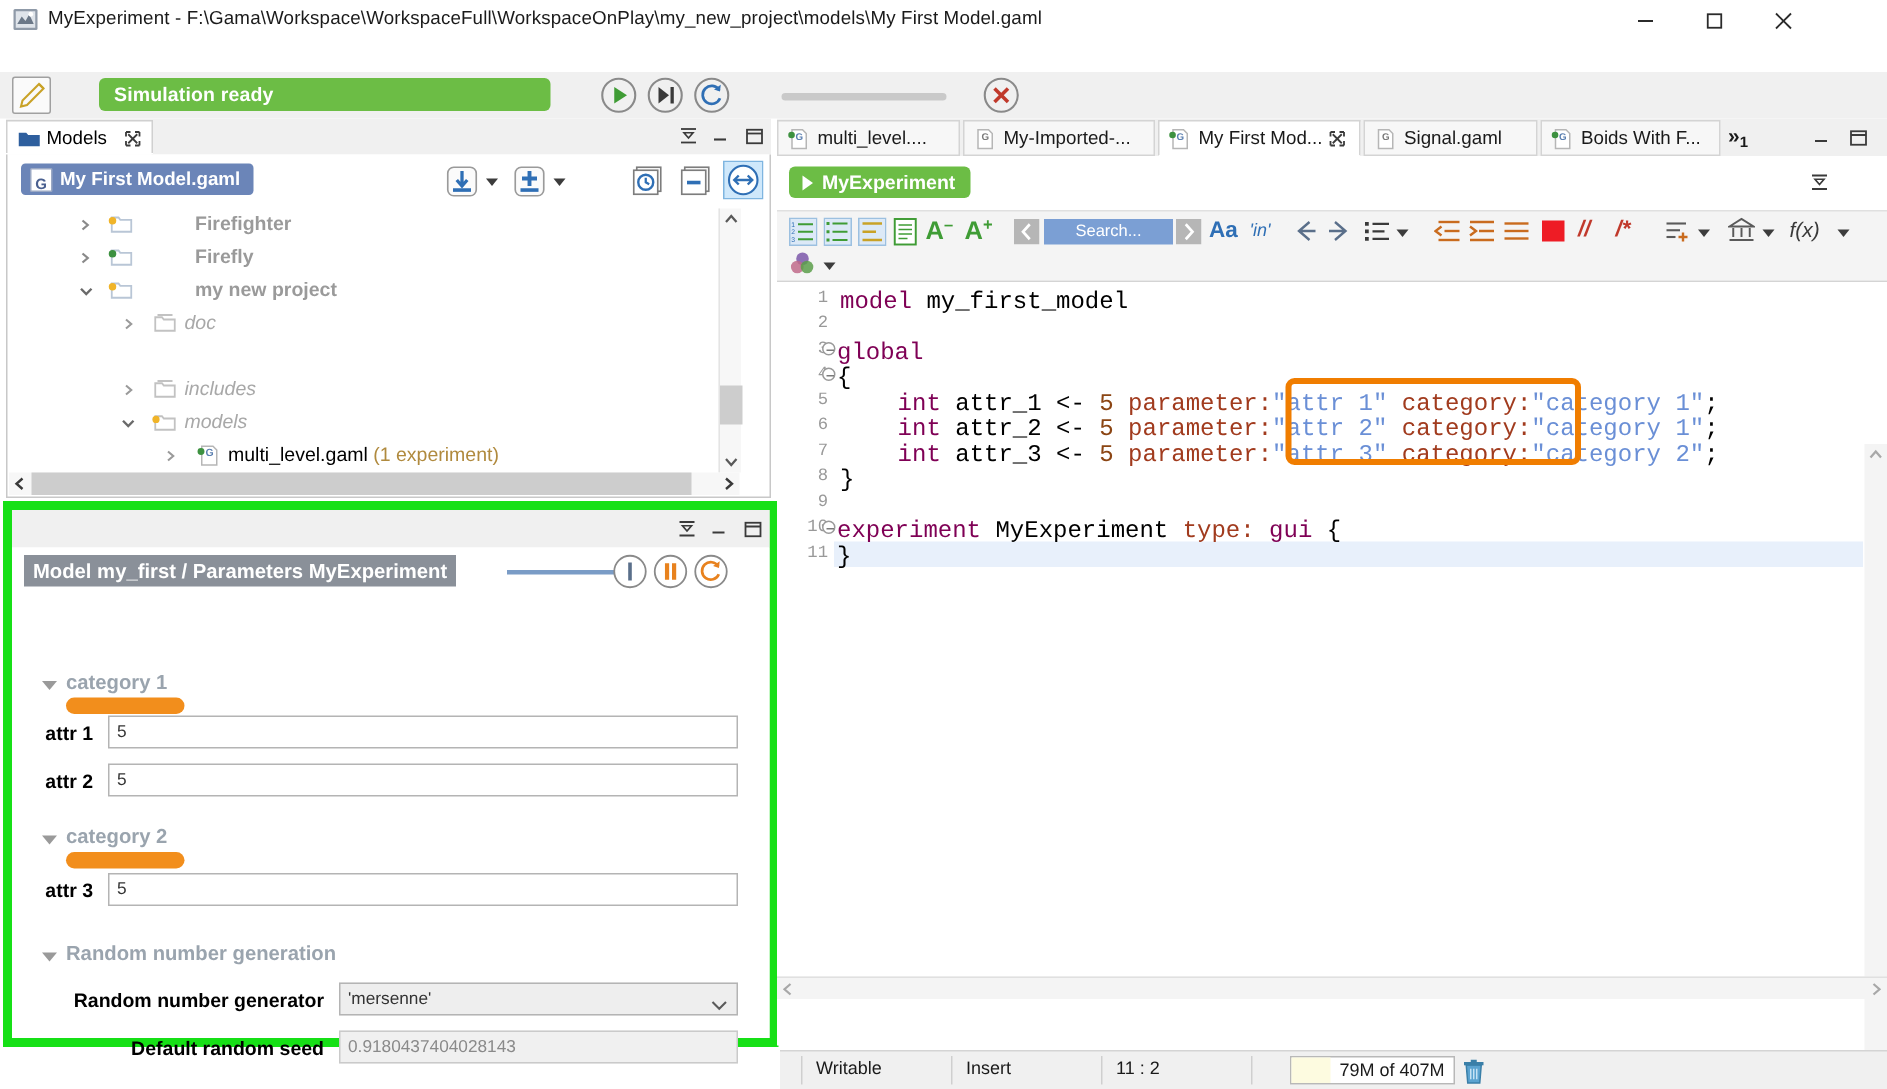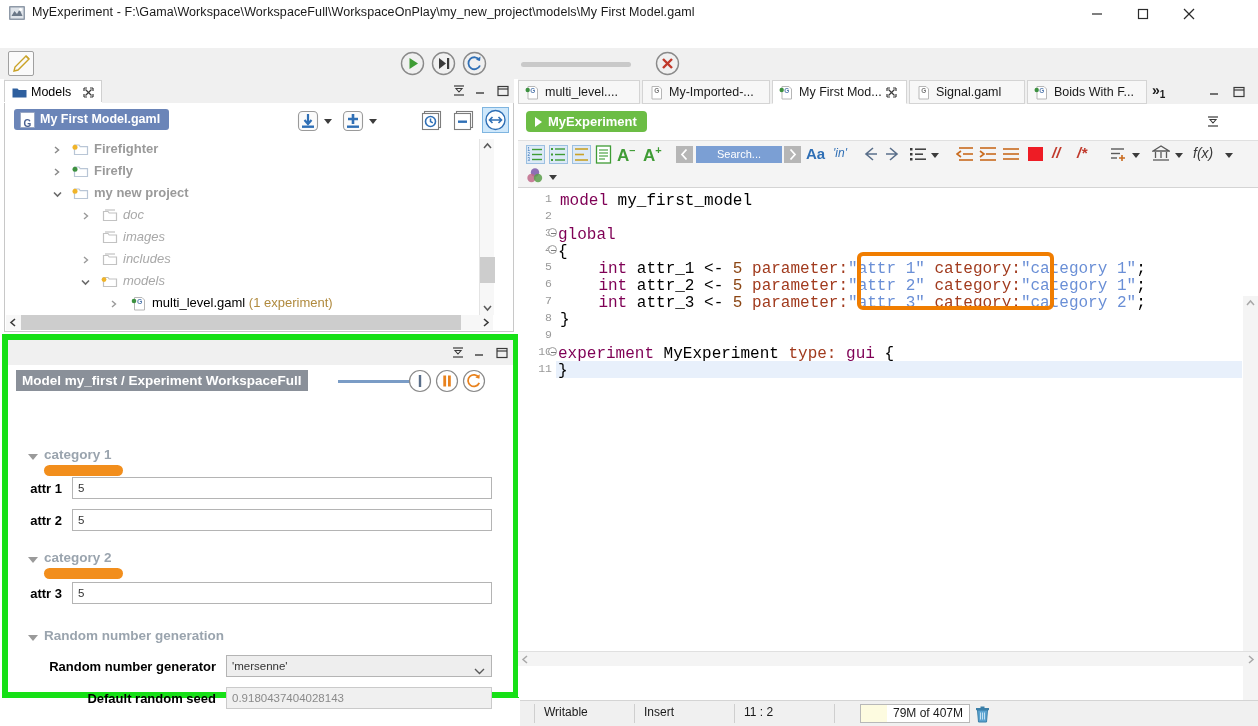--- a/index.html
+++ b/index.html
@@ -69,21 +69,21 @@
     border-right:4px solid transparent; border-top:5px solid #3c3c3c; }
 
   
   .tree { position:absolute; left:1px; top:36px; width:489px; height:175px;
     overflow:hidden; background:#fff; }
   .trow { position:absolute; left:0; width:489px; height:22px; white-space:nowrap; }
   .tw { position:absolute; width:14px; height:22px; }
   .tw svg { position:absolute; left:3px; top:7px; }
   .ticon { position:absolute; top:3px; width:17px; height:16px; }
   .tlabel { position:absolute; top:2px; font-size:13px; white-space:nowrap; }
-  .tlabel.grey { color:#9a9a9a; font-weight:bold; }
+  .tlabel.grey { color:#9a9a9a; font-weight:bold;margin-left:36px; }
   .tlabel.greyi { color:#a8a8a8; font-style:italic; }
   .tlabel.blk { color:#000;text-align:right; }
   .texp { color:#b08a3e; }
 
   .vsb { position:absolute; right:19px; top:36px; width:15px; height:176px;
     background:#f7f7f7; border-left:1px solid #e4e4e4; }
   .vsb-thumb { position:absolute; left:0; top:118px; width:15px; height:26px; background:#cdcdcd; }
   .vsb-ar { position:absolute; left:0; width:15px; height:15px; }
   .hsb { position:absolute; left:1px; bottom:1px; width:487px; height:15px; background:#f7f7f7; }
   .hsb-thumb { position:absolute; left:15px; top:0; width:440px; height:15px; background:#cdcdcd; }
@@ -210,20 +210,21 @@
   </div>
 
 
   <div class="maintool">
     <div class="pen-btn">
       <svg width="24" height="23" viewBox="0 0 24 23">
         <path d="M17 4 L6 15 L5 19 L9 18 L20 7 Z" fill="none" stroke="#c9a227" stroke-width="1.4"></path>
         <path d="M17 4 L20 7" stroke="#c9a227" stroke-width="1.4"></path>
       </svg>
     </div>
+    <div class="sim-status">Simulation ready</div>
 
     <div class="circ-btn" style="left:400px">
       <svg width="25" height="25" viewBox="0 0 25 25">
         <circle cx="12.5" cy="12.5" r="11" fill="none" stroke="#8a8a8a" stroke-width="1.4"></circle>
         <path d="M9.5 7 L18 12.5 L9.5 18 Z" fill="#3f9c35"></path>
       </svg>
     </div>
     <div class="circ-btn" style="left:431px">
       <svg width="25" height="25" viewBox="0 0 25 25">
         <circle cx="12.5" cy="12.5" r="11" fill="none" stroke="#8a8a8a" stroke-width="1.4"></circle>
@@ -391,29 +392,20 @@
           </div>
           <div class="ticon" style="left:95px">
             <svg width="17" height="15" viewBox="0 0 17 15">
               <path d="M2.5 3.5 L7 3.5 L8.2 5 L15.5 5 L15.5 12.5 L2.5 12.5 Z" fill="none" stroke="#c2c2c2" stroke-width="1.2"></path>
               <line x1="4" y1="2" x2="14" y2="2" stroke="#c2c2c2" stroke-width="1.2"></line>
             </svg>
           </div>
           <div class="tlabel greyi" style="left:117px">doc</div>
         </div>
 
-        <div class="trow" style="top:88px">
-          <div class="ticon" style="left:95px">
-            <svg width="17" height="15" viewBox="0 0 17 15">
-              <path d="M2.5 3.5 L7 3.5 L8.2 5 L15.5 5 L15.5 12.5 L2.5 12.5 Z" fill="none" stroke="#c2c2c2" stroke-width="1.2"></path>
-              <line x1="4" y1="2" x2="14" y2="2" stroke="#c2c2c2" stroke-width="1.2"></line>
-            </svg>
-          </div>
-          <div class="tlabel greyi" style="left:117px">images</div>
-        </div>
 
         <div class="trow" style="top:110px">
           <div class="tw" style="left:73px">
             <svg width="8" height="8" viewBox="0 0 8 8">
                 <path d="M2 1 L5.5 4 L2 7" fill="none" stroke="#9a9a9a" stroke-width="1.4"></path>
               </svg>
           </div>
           <div class="ticon" style="left:95px">
             <svg width="17" height="15" viewBox="0 0 17 15">
               <path d="M2.5 3.5 L7 3.5 L8.2 5 L15.5 5 L15.5 12.5 L2.5 12.5 Z" fill="none" stroke="#c2c2c2" stroke-width="1.2"></path>
@@ -533,21 +525,21 @@
       </div>
       <div class="panel-ctl" style="left:487px;top:6px">
         <svg width="14" height="14" viewBox="0 0 14 14">
             <rect x="2" y="2.5" width="10" height="9" fill="none" stroke="#3a3a3a" stroke-width="1.2"></rect>
             <line x1="2" y1="5" x2="12" y2="5" stroke="#3a3a3a" stroke-width="1.2"></line>
           </svg>
       </div>
     </div>
 
     <div class="pp-body">
-      <div class="exp-header">Model my_first / Experiment WorkspaceFull</div>
+      <div class="exp-header">Model my_first / Parameters MyExperiment</div>
       <div class="exp-line"></div>
 
       <div style="position:absolute;left:400px;top:4px">
         <svg width="24" height="24" viewBox="0 0 24 24">
           <circle cx="12" cy="12" r="10.5" fill="none" stroke="#8a8a8a" stroke-width="1.2"></circle>
           <rect x="10.8" y="6" width="2.4" height="12" fill="#5a6f8a"></rect>
         </svg>
       </div>
       <div style="position:absolute;left:427px;top:4px">
         <svg width="24" height="24" viewBox="0 0 24 24">

